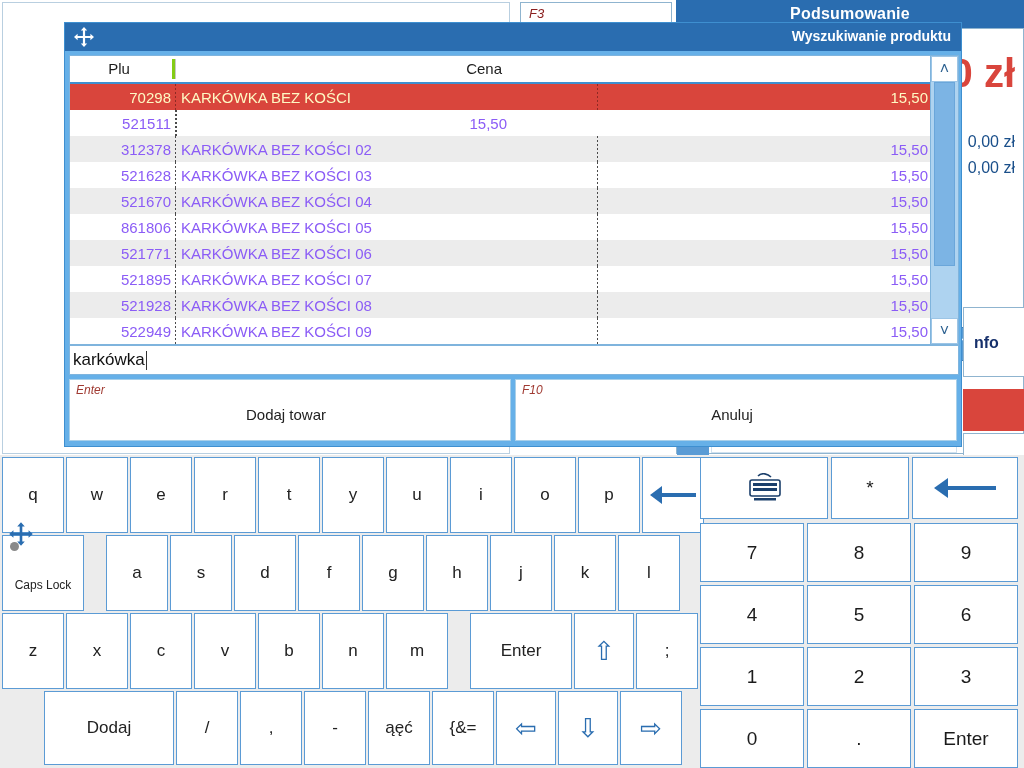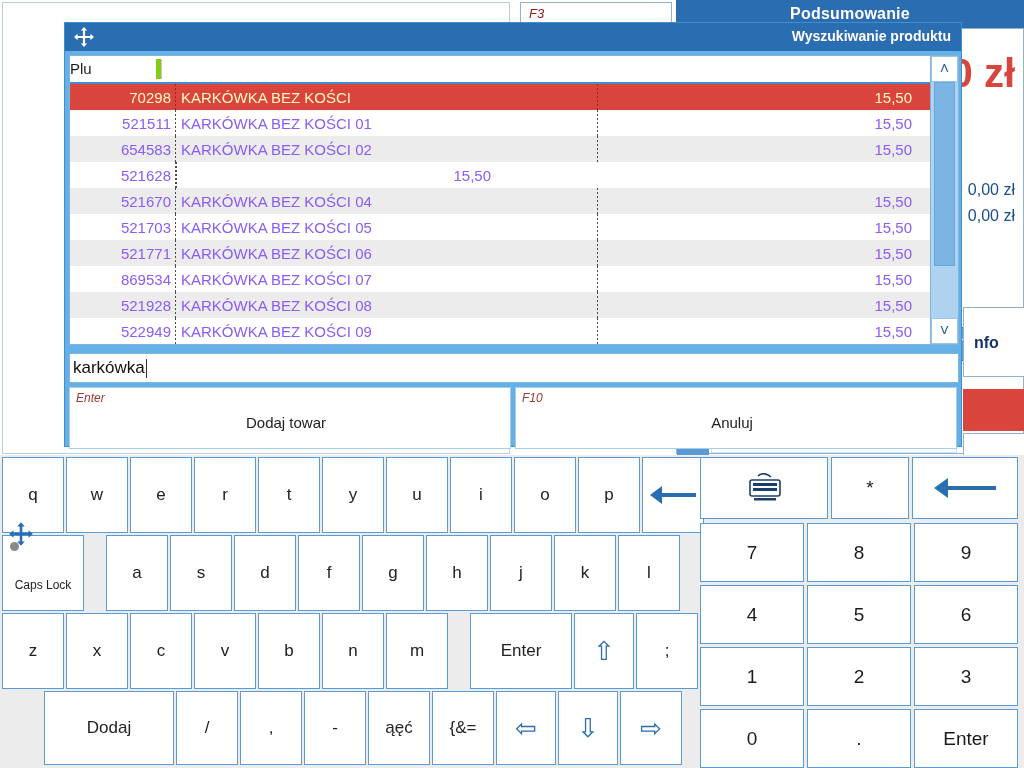--- a/index.html
+++ b/index.html
@@ -36,21 +36,21 @@
     left: 676px; top: 28px; width: 348px; height: 426px;
     border: 1px solid #8fb4cf; background: #fff;
   }
   #bg-total-red {
     position: absolute; right: 8px; top: 22px;
     font-size: 40px; font-weight: bold; color: #d9453c;
     white-space: nowrap;
   }
   .bg-sub-amt {
     position: absolute; right: 8px;
-    font-size: 16px; color: #1a4f8a; white-space: nowrap; margin-top: 48px;
+    font-size: 16px; color: #1a4f8a; white-space: nowrap;
   }
   #bg-sub1 { top: 104px; }
   #bg-sub2 { top: 130px; }
   #bg-info-box {
     position: absolute; left: 286px; top: 278px; width: 230px; height: 70px;
     border: 1px solid #8fb4cf; background: #fff;
   }
   #bg-info-label {
     position: absolute; left: 10px; top: 26px;
     font-size: 16px; font-weight: bold; color: #16306b;
@@ -105,22 +105,22 @@
     background: #ffffff;
     border: 1px solid #7fb4dd;
     display: flex;
   }
   #grid { flex: 1; position: relative; overflow: hidden; }
   .grid-head {
     display: flex; height: 28px; background: #ffffff;
     border-bottom: 2px solid #3e8fd0;
     align-items: center;
   }
-  .grid-head .col-plu  { width: 91px; text-align: left; padding-right: 4px;
-                         border-right: 5px solid #84cc16; height: 20px; line-height:20px; }
+  .grid-head .col-plu  { width: 105px; text-align: center; padding-right: 4px;
+                         border-right: 3px solid #84cc16; height: 20px; line-height:20px; }
   .grid-head .col-name { flex: 1; padding-left: 5px; }
   .grid-head .col-sep  { width: 1px; background: #c8c8c8; height: 20px; }
   .grid-head .col-cena { width: 332px; text-align: right; padding-right: 6px; }
   .grid-head span { font-size: 15px; color: #1c1c1c; }
 
   .grid-row {
     display: flex; height: 26px; align-items: center;
     font-size: 15px; color: #8b5cf6;
   }
   .grid-row.odd  { background: #ffffff; }
@@ -137,42 +137,42 @@
     background: repeating-linear-gradient(to bottom,#8e2a24 0 2px,transparent 2px 4px);
   }
   .grid-row .c-name { flex: 1; padding-left: 5px; }
   .grid-row .c-dot2 {
     width: 1px; height: 26px;
     background: repeating-linear-gradient(to bottom,#4a4a4a 0 2px,transparent 2px 4px);
   }
   .grid-row.selected .c-dot2 {
     background: repeating-linear-gradient(to bottom,#8e2a24 0 2px,transparent 2px 4px);
   }
-  .grid-row .c-cena { width: 332px; text-align: right; padding-right: 18px; }
+  .grid-row .c-cena { width: 332px; text-align: right; padding-right: 2px; }
 
   
   #vscroll {
     width: 28px; background: #aed3f0;
     border-left: 1px solid #7fb4dd;
     display: flex; flex-direction: column;
   }
   .sb-btn {
     height: 26px; background: #ffffff;
     border: 1px solid #9cc5e6;
     display: flex; align-items: center; justify-content: center;
     color: #2a5f8f;
   }
   #sb-track { flex: 1; position: relative; background: #aed3f0; }
   #sb-thumb {
     position: absolute; left: 3px; right: 3px; top: 0; height: 78%;
     background: #7cb4e4; border: 1px solid #6aa6da;
   }
 
   #search-field {
-    margin-top: 8px;
+    margin-top: 0;
     width: 890px; height: 30px;
     background: #ffffff; border: 1px solid #7fb4dd;
     display: flex; align-items: center; padding-left: 3px;
   }
   #search-value { font-size: 17px; color: #111; }
   #search-caret {
     display: inline-block; width: 1px; height: 19px;
     background: #333; margin-left: 1px;
   }
 
@@ -274,72 +274,73 @@
       <span id="dlg-title">Wyszukiwanie produktu</span>
     </div>
 
     <div id="dlg-body">
 
       <div id="list-wrap">
         <div id="grid">
           <div class="grid-head">
             <div class="col-plu"><span>Plu</span></div>
             <div class="col-sep"></div>
+            <div class="col-cena"><span>Cena</span></div>
           </div>
           <div id="grid-rows">
               <div class="grid-row selected">
                 <div class="c-plu">70298</div>
                 <div class="c-dot1"></div>
                 <div class="c-name">KARKÓWKA BEZ KOŚCI</div>
                 <div class="c-dot2"></div>
                 <div class="c-cena">15,50</div>
               </div>
               <div class="grid-row odd">
                 <div class="c-plu">521511</div>
                 <div class="c-dot1"></div>
-                <div class="c-name">KARKÓWKA BEZ KOŚCI 01</div>
                 <div class="c-dot2"></div>
                 <div class="c-cena">15,50</div>
               </div>
               <div class="grid-row even">
-                <div class="c-plu">654583</div>
+                <div class="c-plu">312378</div>
                 <div class="c-dot1"></div>
                 <div class="c-name">KARKÓWKA BEZ KOŚCI 02</div>
                 <div class="c-dot2"></div>
                 <div class="c-cena">15,50</div>
               </div>
               <div class="grid-row odd">
                 <div class="c-plu">521628</div>
                 <div class="c-dot1"></div>
+                <div class="c-name">KARKÓWKA BEZ KOŚCI 03</div>
                 <div class="c-dot2"></div>
                 <div class="c-cena">15,50</div>
               </div>
               <div class="grid-row even">
                 <div class="c-plu">521670</div>
                 <div class="c-dot1"></div>
                 <div class="c-name">KARKÓWKA BEZ KOŚCI 04</div>
                 <div class="c-dot2"></div>
                 <div class="c-cena">15,50</div>
               </div>
               <div class="grid-row odd">
-                <div class="c-plu">521703</div>
+                <div class="c-plu">861806</div>
                 <div class="c-dot1"></div>
                 <div class="c-name">KARKÓWKA BEZ KOŚCI 05</div>
                 <div class="c-dot2"></div>
                 <div class="c-cena">15,50</div>
               </div>
               <div class="grid-row even">
                 <div class="c-plu">521771</div>
                 <div class="c-dot1"></div>
                 <div class="c-name">KARKÓWKA BEZ KOŚCI 06</div>
                 <div class="c-dot2"></div>
                 <div class="c-cena">15,50</div>
               </div>
               <div class="grid-row odd">
-                <div class="c-plu">869534</div>
+                <div class="c-plu">521895</div>
                 <div class="c-dot1"></div>
                 <div class="c-name">KARKÓWKA BEZ KOŚCI 07</div>
                 <div class="c-dot2"></div>
                 <div class="c-cena">15,50</div>
               </div>
               <div class="grid-row even">
                 <div class="c-plu">521928</div>
                 <div class="c-dot1"></div>
                 <div class="c-name">KARKÓWKA BEZ KOŚCI 08</div>
                 <div class="c-dot2"></div>

